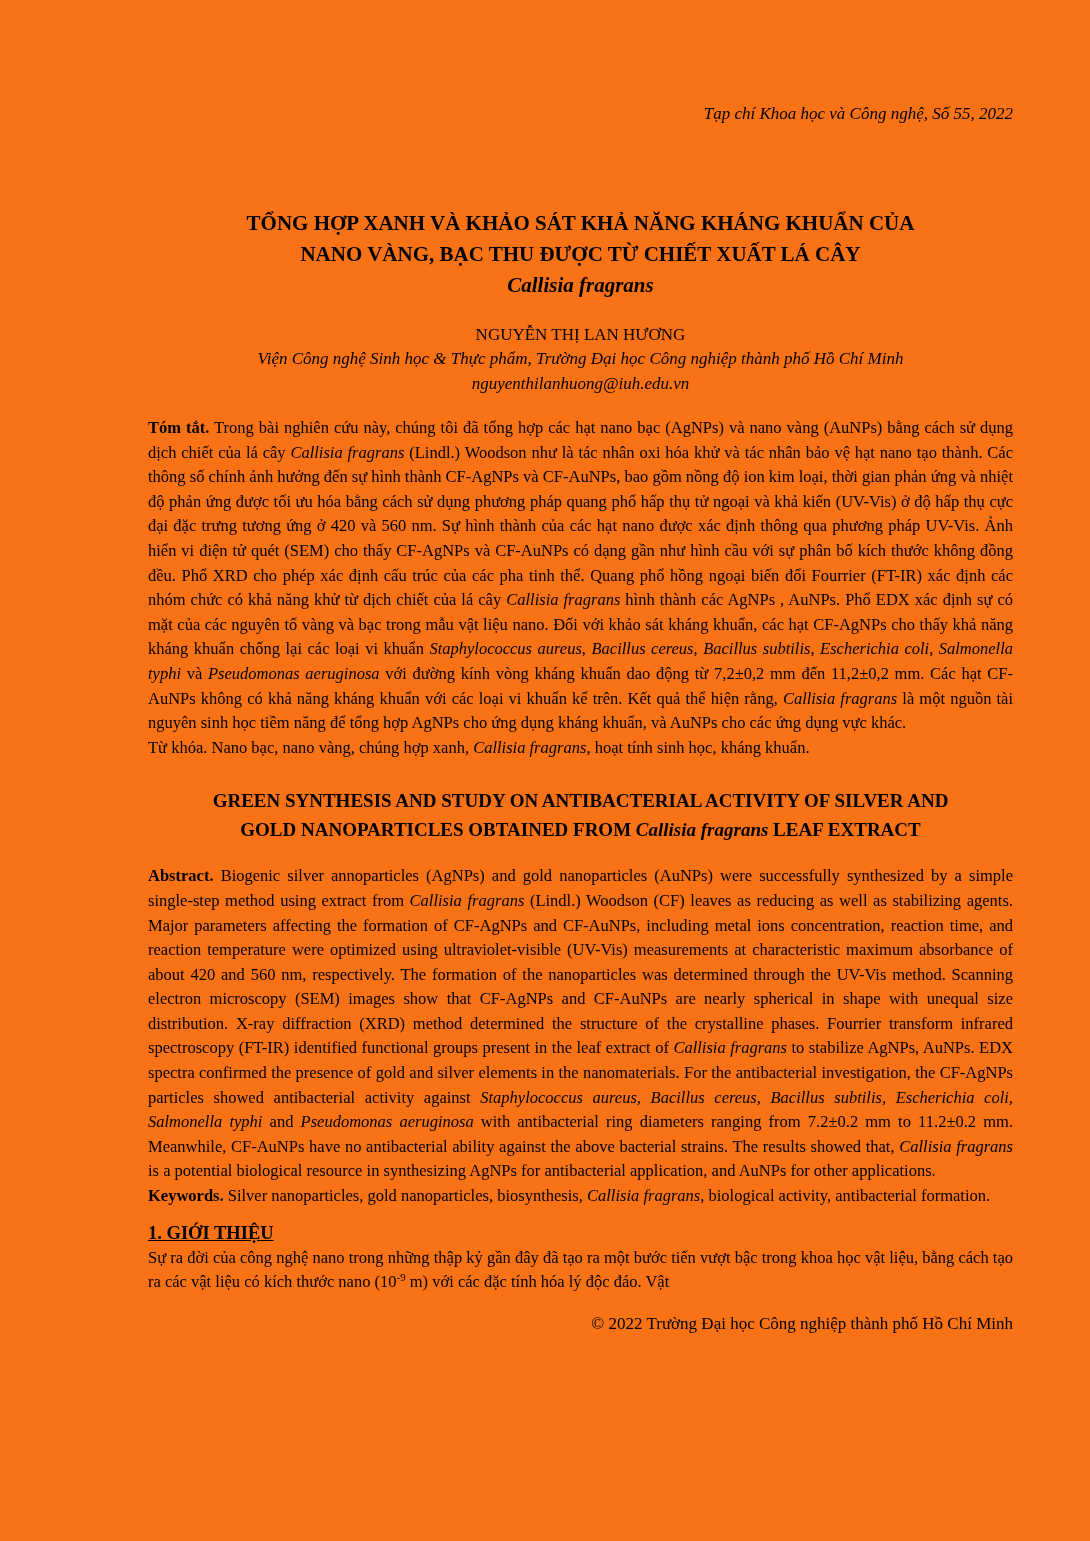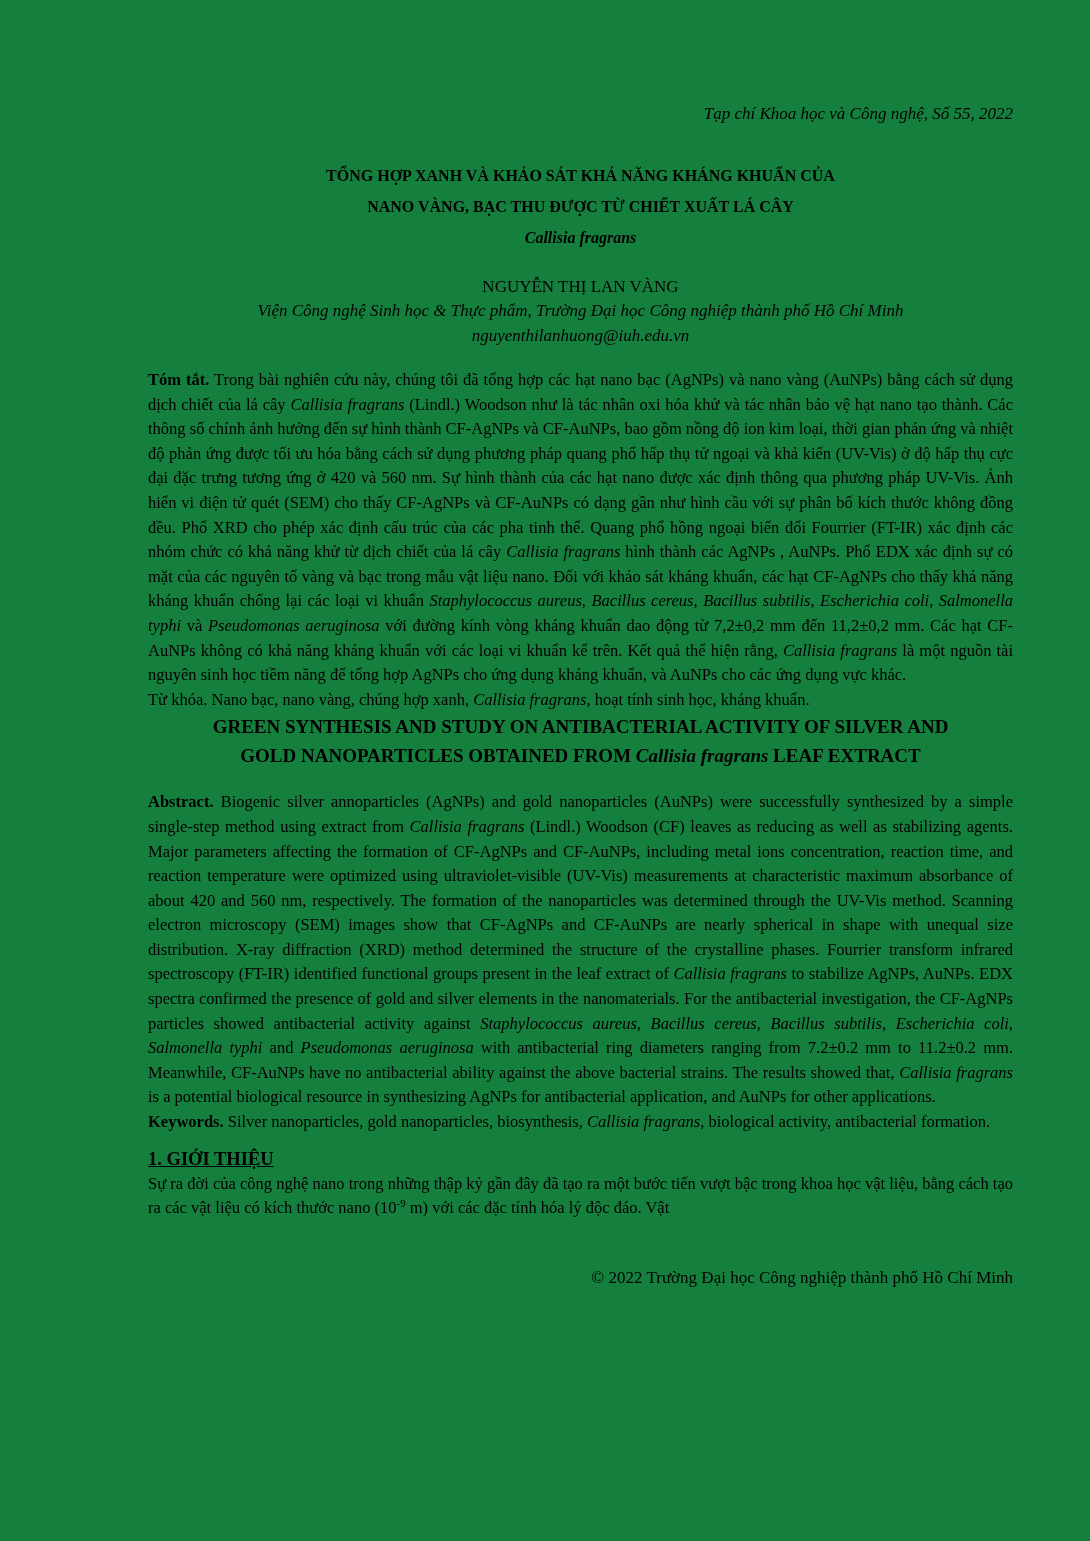--- a/index.html
+++ b/index.html
@@ -2,37 +2,37 @@
 <html lang="vi"><head>
 <meta charset="utf-8">
 <style>
   * { margin: 0; padding: 0; box-sizing: border-box; }
   html, body { background: #ffffff; }
   .page {
     position: relative;
     width: 1090px;
     height: 1541px;
     margin: 0 auto;
-    background: #15803d;
+    background: #f97316;
     color: #000000;
     font-family: "Liberation Serif", "DejaVu Serif", serif;
     padding: 103px 77px 0 148px;
     overflow: hidden;
   }
   .journal-header {
     text-align: right;
     font-style: italic;
     font-size: 17px;
     line-height: 21px;
   }
   .title-vi {
-    margin-top: 36px;
+    margin-top: 84px;
     text-align: center;
     font-weight: bold;
-    font-size: 16px;
+    font-size: 21px;
     line-height: 31px;
   }
   .title-vi .species-line { font-style: italic; }
   .author-name {
     margin-top: 22px;
     text-align: center;
     font-size: 17px;
     line-height: 24px;
   }
   .affiliation, .email {
@@ -41,55 +41,56 @@
     font-size: 17px;
     line-height: 24.5px;
   }
   .body-text {
     font-size: 16.5px;
     line-height: 24.6px;
     text-align: justify;
   }
   .abstract-vi { margin-top: 20px; }
   .title-en {
+    margin-top: 26px;
     text-align: center;
     font-weight: bold;
     font-size: 19px;
     line-height: 29px;
   }
   .abstract-en { margin-top: 20px; }
   .section-heading {
     margin-top: 11px;
     font-weight: bold;
     font-size: 18.5px;
     line-height: 26px;
     text-decoration: underline;
   }
   .copyright-footer {
-    margin-top: 46px;
+    margin-top: 18px;
     text-align: right;
     font-size: 17px;
     line-height: 22px;
   }
   sup { font-size: 66%; vertical-align: super; line-height: 0; }
 </style>
 </head>
 <body>
 
 <div class="page">
 
   <div class="journal-header">Tạp chí Khoa học và Công nghệ, Số 55, 2022</div>
 
   <h1 class="title-vi">
     <div>TỔNG HỢP XANH VÀ KHẢO SÁT KHẢ NĂNG KHÁNG KHUẨN CỦA</div>
     <div>NANO VÀNG, BẠC THU ĐƯỢC TỪ CHIẾT XUẤT LÁ CÂY</div>
     <div class="species-line">Callisia fragrans</div>
   </h1>
 
-  <div class="author-name">NGUYỄN THỊ LAN VÀNG</div>
+  <div class="author-name">NGUYỄN THỊ LAN HƯƠNG</div>
   <div class="affiliation">Viện Công nghệ Sinh học &amp; Thực phẩm, Trường Đại học Công nghiệp thành phố Hồ Chí Minh</div>
   <div class="email">nguyenthilanhuong@iuh.edu.vn</div>
 
   <p class="body-text abstract-vi"><span style="font-weight: bold;">Tóm tắt.</span><span> Trong bài nghiên cứu này, chúng tôi đã tổng hợp các hạt nano bạc (AgNPs) và nano vàng (AuNPs) bằng cách sử dụng dịch chiết của lá cây </span><span style="font-style: italic;">Callisia fragrans</span><span> (Lindl.) Woodson như là tác nhân oxi hóa khử và tác nhân bảo vệ hạt nano tạo thành. Các thông số chính ảnh hưởng đến sự hình thành CF-AgNPs và CF-AuNPs, bao gồm nồng độ ion kim loại, thời gian phản ứng và nhiệt độ phản ứng được tối ưu hóa bằng cách sử dụng phương pháp quang phổ hấp thụ tử ngoại và khả kiến (UV-Vis) ở độ hấp thụ cực đại đặc trưng tương ứng ở 420 và 560 nm. Sự hình thành của các hạt nano được xác định thông qua phương pháp UV-Vis. Ảnh hiển vi điện tử quét (SEM) cho thấy CF-AgNPs và CF-AuNPs có dạng gần như hình cầu với sự phân bố kích thước không đồng đều. Phổ XRD cho phép xác định cấu trúc của các pha tinh thể. Quang phổ hồng ngoại biến đổi Fourrier (FT-IR) xác định các nhóm chức có khả năng khử từ dịch chiết của lá cây </span><span style="font-style: italic;">Callisia fragrans</span><span> hình thành các AgNPs , AuNPs. Phổ EDX xác định sự có mặt của các nguyên tố vàng và bạc trong mẫu vật liệu nano. Đối với khảo sát kháng khuẩn, các hạt CF-AgNPs cho thấy khả năng kháng khuẩn chống lại các loại vi khuẩn </span><span style="font-style: italic;">Staphylococcus aureus</span><span>, </span><span style="font-style: italic;">Bacillus cereus</span><span>, </span><span style="font-style: italic;">Bacillus subtilis</span><span>, </span><span style="font-style: italic;">Escherichia coli</span><span>, </span><span style="font-style: italic;">Salmonella typhi</span><span> và </span><span style="font-style: italic;">Pseudomonas aeruginosa</span><span> với đường kính vòng kháng khuẩn dao động từ 7,2±0,2 mm đến 11,2±0,2 mm. Các hạt CF-AuNPs không có khả năng kháng khuẩn với các loại vi khuẩn kể trên. Kết quả thể hiện rằng, </span><span style="font-style: italic;">Callisia fragrans</span><span> là một nguồn tài nguyên sinh học tiềm năng để tổng hợp AgNPs cho ứng dụng kháng khuẩn, và AuNPs cho các ứng dụng vực khác.</span></p>
   <p class="body-text"><span style="font-weight: normal;">Từ khóa.</span><span> Nano bạc, nano vàng, chúng hợp xanh, </span><span style="font-style: italic;">Callisia fragrans</span><span>, hoạt tính sinh học, kháng khuẩn.</span></p>
 
   <h2 class="title-en">
     <div><span>GREEN SYNTHESIS AND STUDY ON ANTIBACTERIAL ACTIVITY OF SILVER AND</span></div>
     <div><span>GOLD NANOPARTICLES OBTAINED FROM </span><span style="font-style: italic;">Callisia fragrans</span><span> LEAF EXTRACT</span></div>
   </h2>

